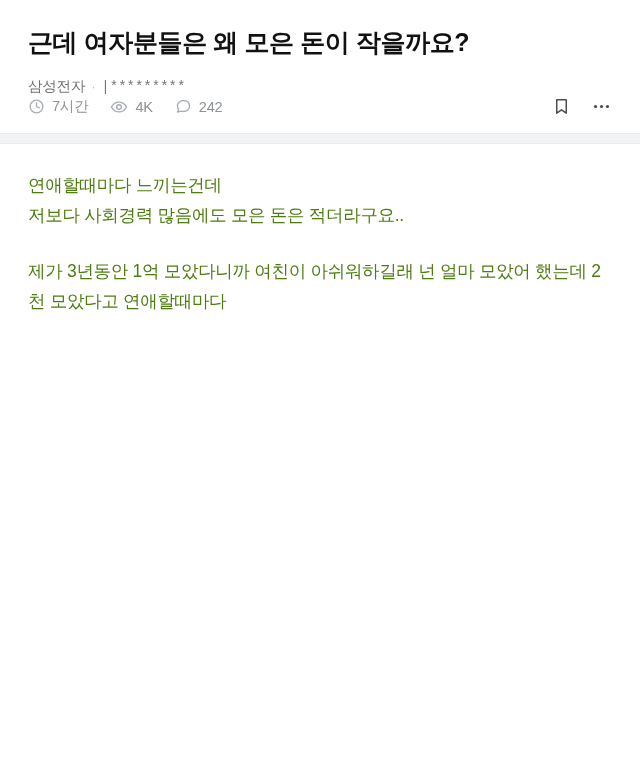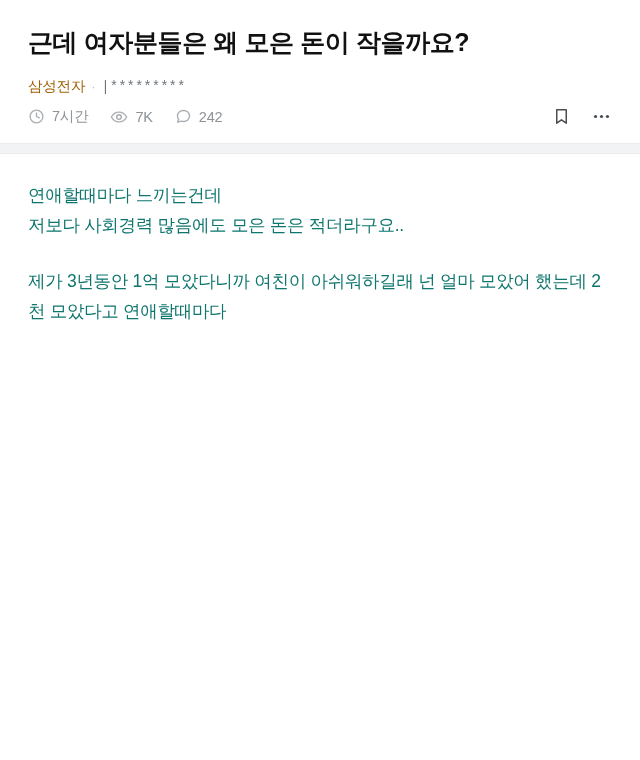--- a/index.html
+++ b/index.html
@@ -39,36 +39,36 @@
   .byline {
     margin-top: 18px;
     font-size: 14.5px;
     color: #9aa0a6;
     letter-spacing: -0.2px;
     display: flex;
     align-items: center;
     gap: 6px;
   }
   .byline .board {
-    color: #a16207;
+    color: #737373;
   }
   .byline .dot {
     color: #b9bec4;
     font-size: 13px;
   }
   .byline .author {
     color: #6f7479;
     font-family: "Liberation Mono", monospace;
     letter-spacing: 0px;
     font-size: 14px;
   }
 
   
   .meta-row {
-    margin-top: 10px;
+    margin-top: 0;
     padding: 0 28px 16px 28px;
     display: flex;
     align-items: center;
     gap: 22px;
     font-size: 14.5px;
     color: #9aa0a6;
   }
   .meta-item {
     display: flex;
     align-items: center;
@@ -97,21 +97,21 @@
     border-top: 1px solid #ececec;
     border-bottom: 1px solid #ececec;
     width: 100%;
   }
 
   
   .post-body {
     padding: 26px 28px 0 28px;
     font-size: 17.5px;
     line-height: 1.72;
-    color: #0f766e;
+    color: #4d7c0f;
     letter-spacing: -0.3px;
     flex: 1 1 auto;
     overflow: hidden;
   }
   .para {
     margin: 0 0 26px 0;
     white-space: pre-wrap;
   }
   .para:last-child {
     margin-bottom: 0;
@@ -144,21 +144,21 @@
       <span class="txt">7시간</span>
     </div>
 
     <div class="meta-item">
       <span>
         <svg class="ic" width="18" height="18" viewBox="0 0 24 24" fill="none" stroke="#a9aeb3" stroke-width="1.9" stroke-linecap="round" stroke-linejoin="round">
           <path d="M1.8 12S5.5 5.5 12 5.5 22.2 12 22.2 12 18.5 18.5 12 18.5 1.8 12 1.8 12z"></path>
           <circle cx="12" cy="12" r="3.1"></circle>
         </svg>
       </span>
-      <span class="txt">7K</span>
+      <span class="txt">4K</span>
     </div>
 
     <div class="meta-item">
       <span>
         <svg class="ic" width="17" height="17" viewBox="0 0 24 24" fill="none" stroke="#a9aeb3" stroke-width="1.9" stroke-linecap="round" stroke-linejoin="round">
           <path d="M20.5 11.3c0 4.3-3.8 7.8-8.5 7.8-1.1 0-2.2-.2-3.2-.6L3.5 20l1.6-4.1c-1-1.2-1.6-2.8-1.6-4.6 0-4.3 3.8-7.8 8.5-7.8s8.5 3.5 8.5 7.8z"></path>
         </svg>
       </span>
       <span class="txt">242</span>
     </div>

